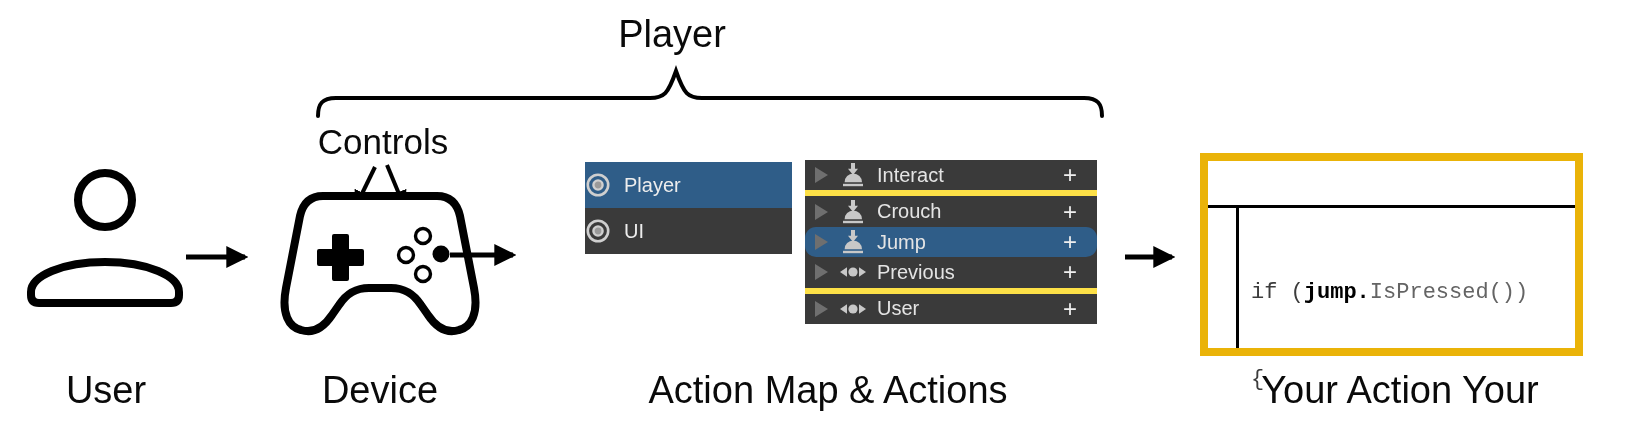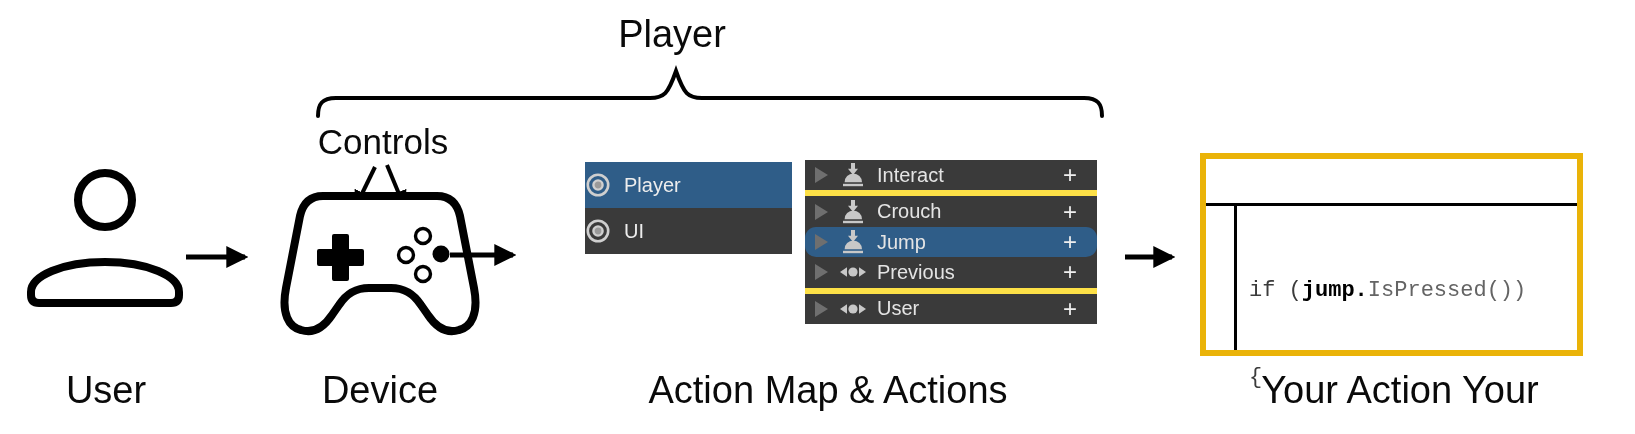--- a/index.html
+++ b/index.html
@@ -35,21 +35,21 @@
     width:0;height:0;flex:0 0 auto;
     border-left:13px solid #6f6f6f;border-top:8px solid transparent;border-bottom:8px solid transparent;
   }
   .ac-icon{flex:0 0 auto;display:flex;align-items:center;justify-content:center;width:27px;}
   .ac-label{color:#e4e4e4;font-size:20px;flex:1;}
   .ac-plus{color:#efefef;font-size:24px;line-height:24px;flex:0 0 auto;}
 
   
   #code-window{
     position:absolute;left:1200px;top:153px;width:383px;height:203px;
-    box-sizing:border-box;border:6px solid #eab308;background:#fff;
+    box-sizing:border-box;border:8px solid #eab308;background:#fff;
   }
   .cw-titlebar{height:44px;border-bottom:3px solid #000;}
   .cw-body{display:flex;height:calc(100% - 47px);}
   .cw-gutter{width:28px;flex:0 0 auto;border-right:3px solid #000;}
   .cw-code{
     flex:1;padding:12px 0 0 12px;white-space:pre;
     font-family:"Liberation Mono","DejaVu Sans Mono",monospace;
     font-size:22px;line-height:29px;color:#3c3c3c;
   }
   .cw-kw{font-weight:bold;color:#000;}

